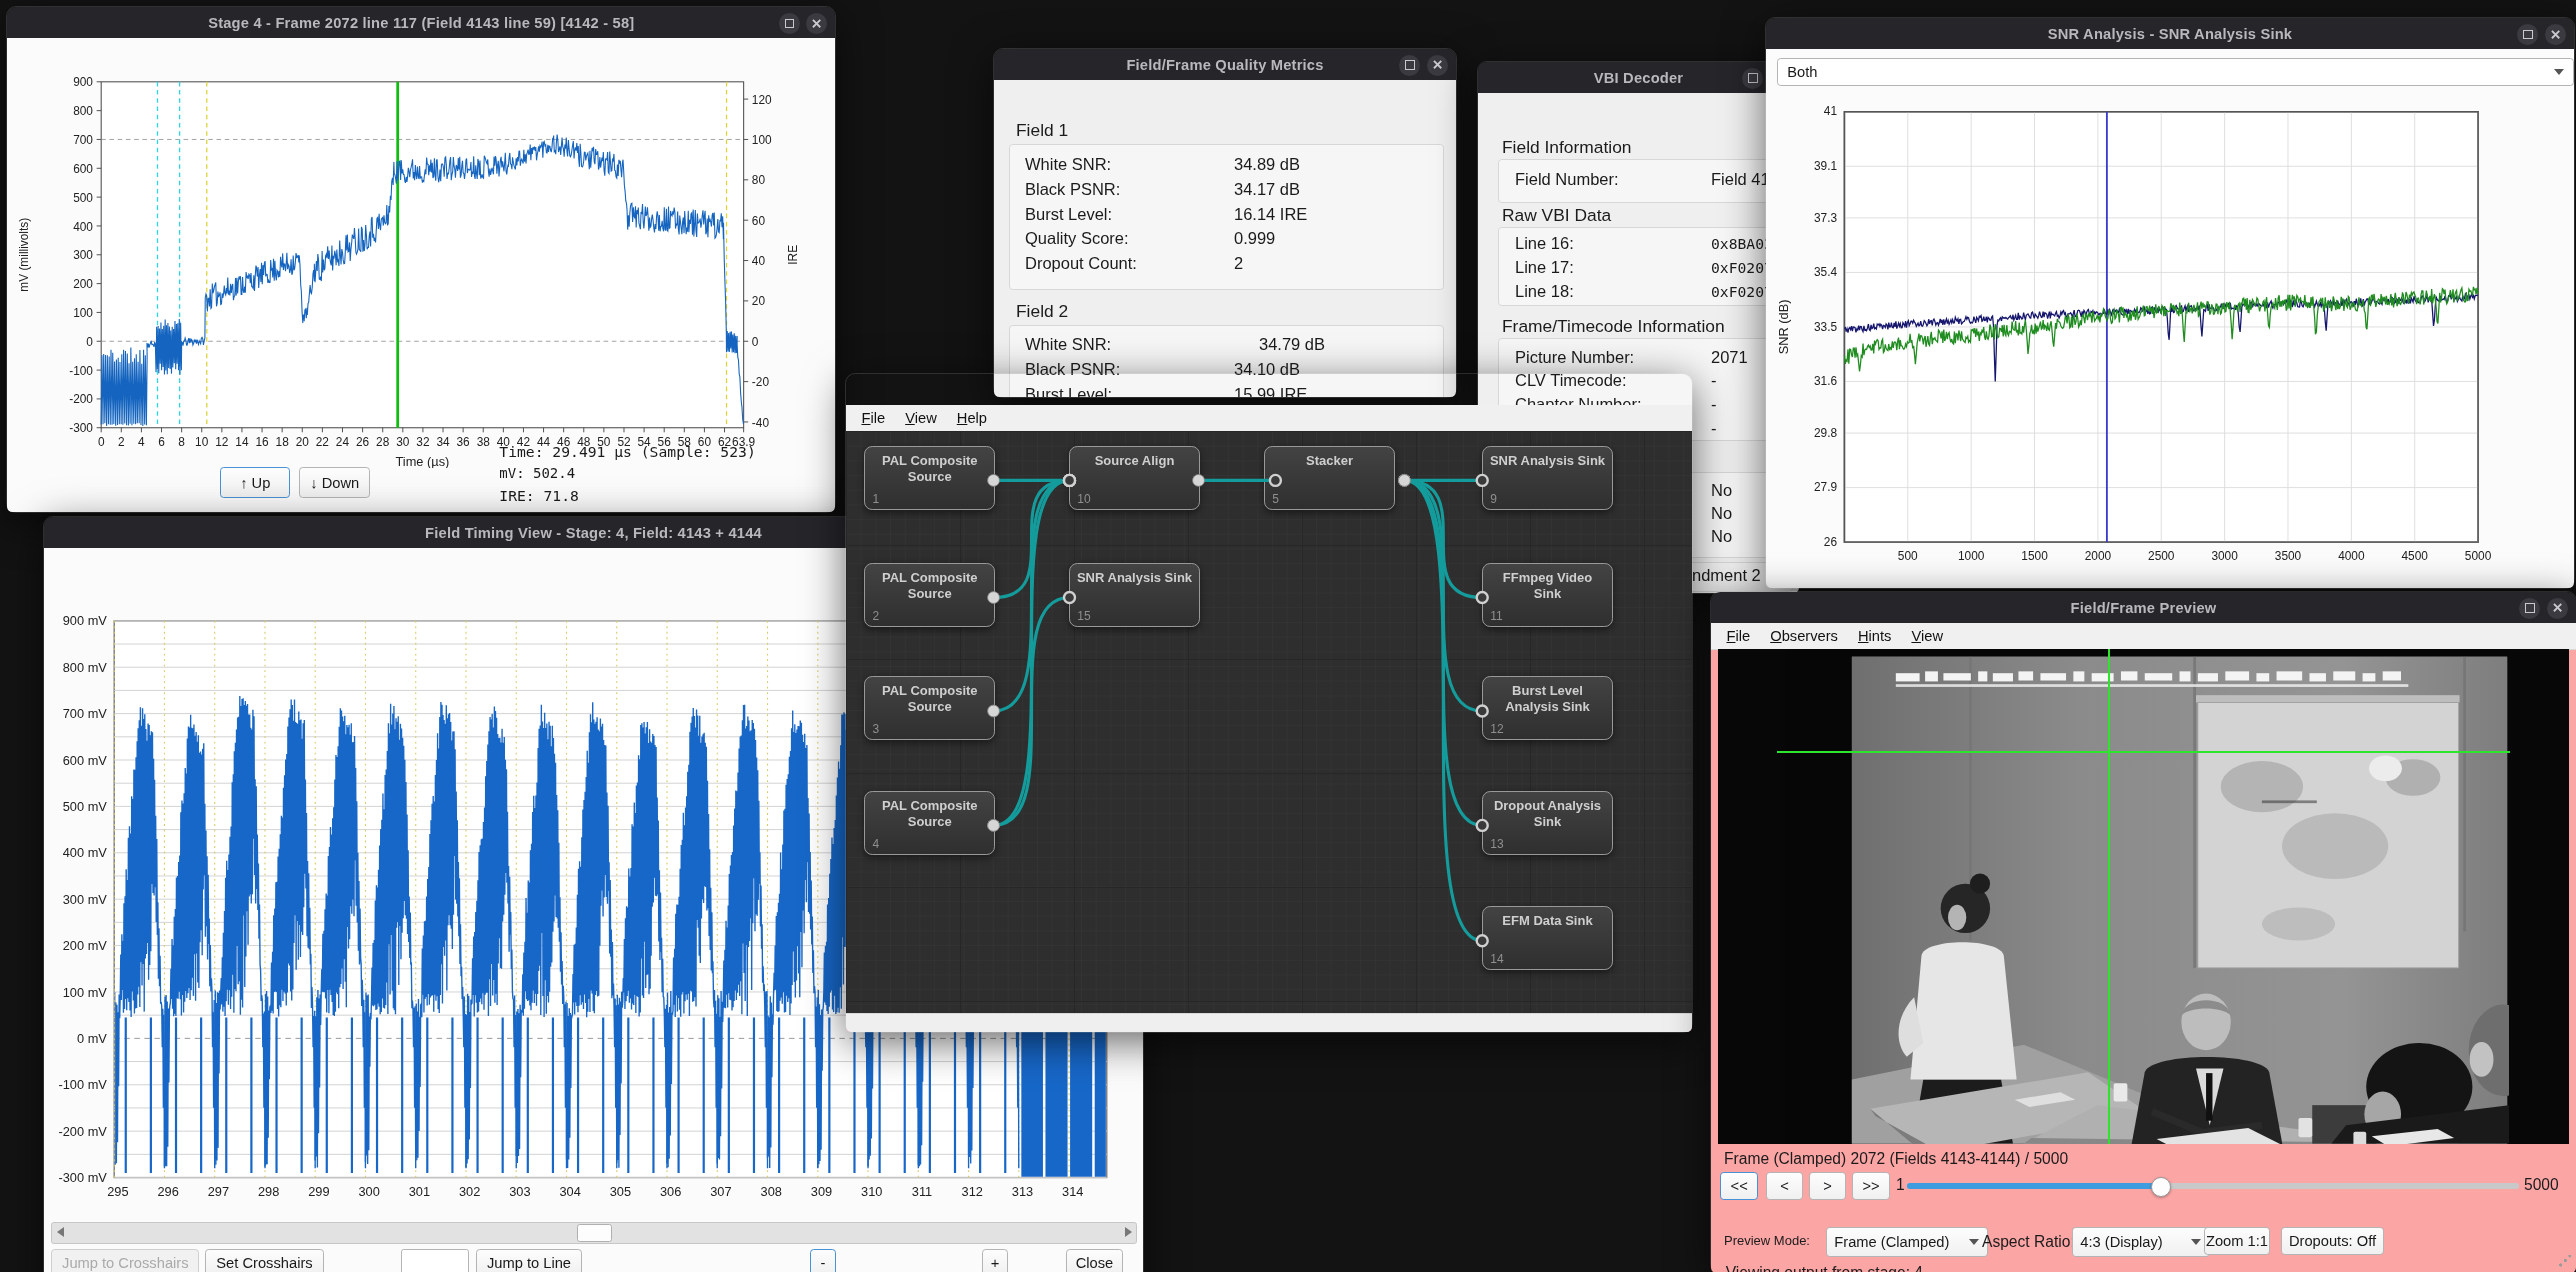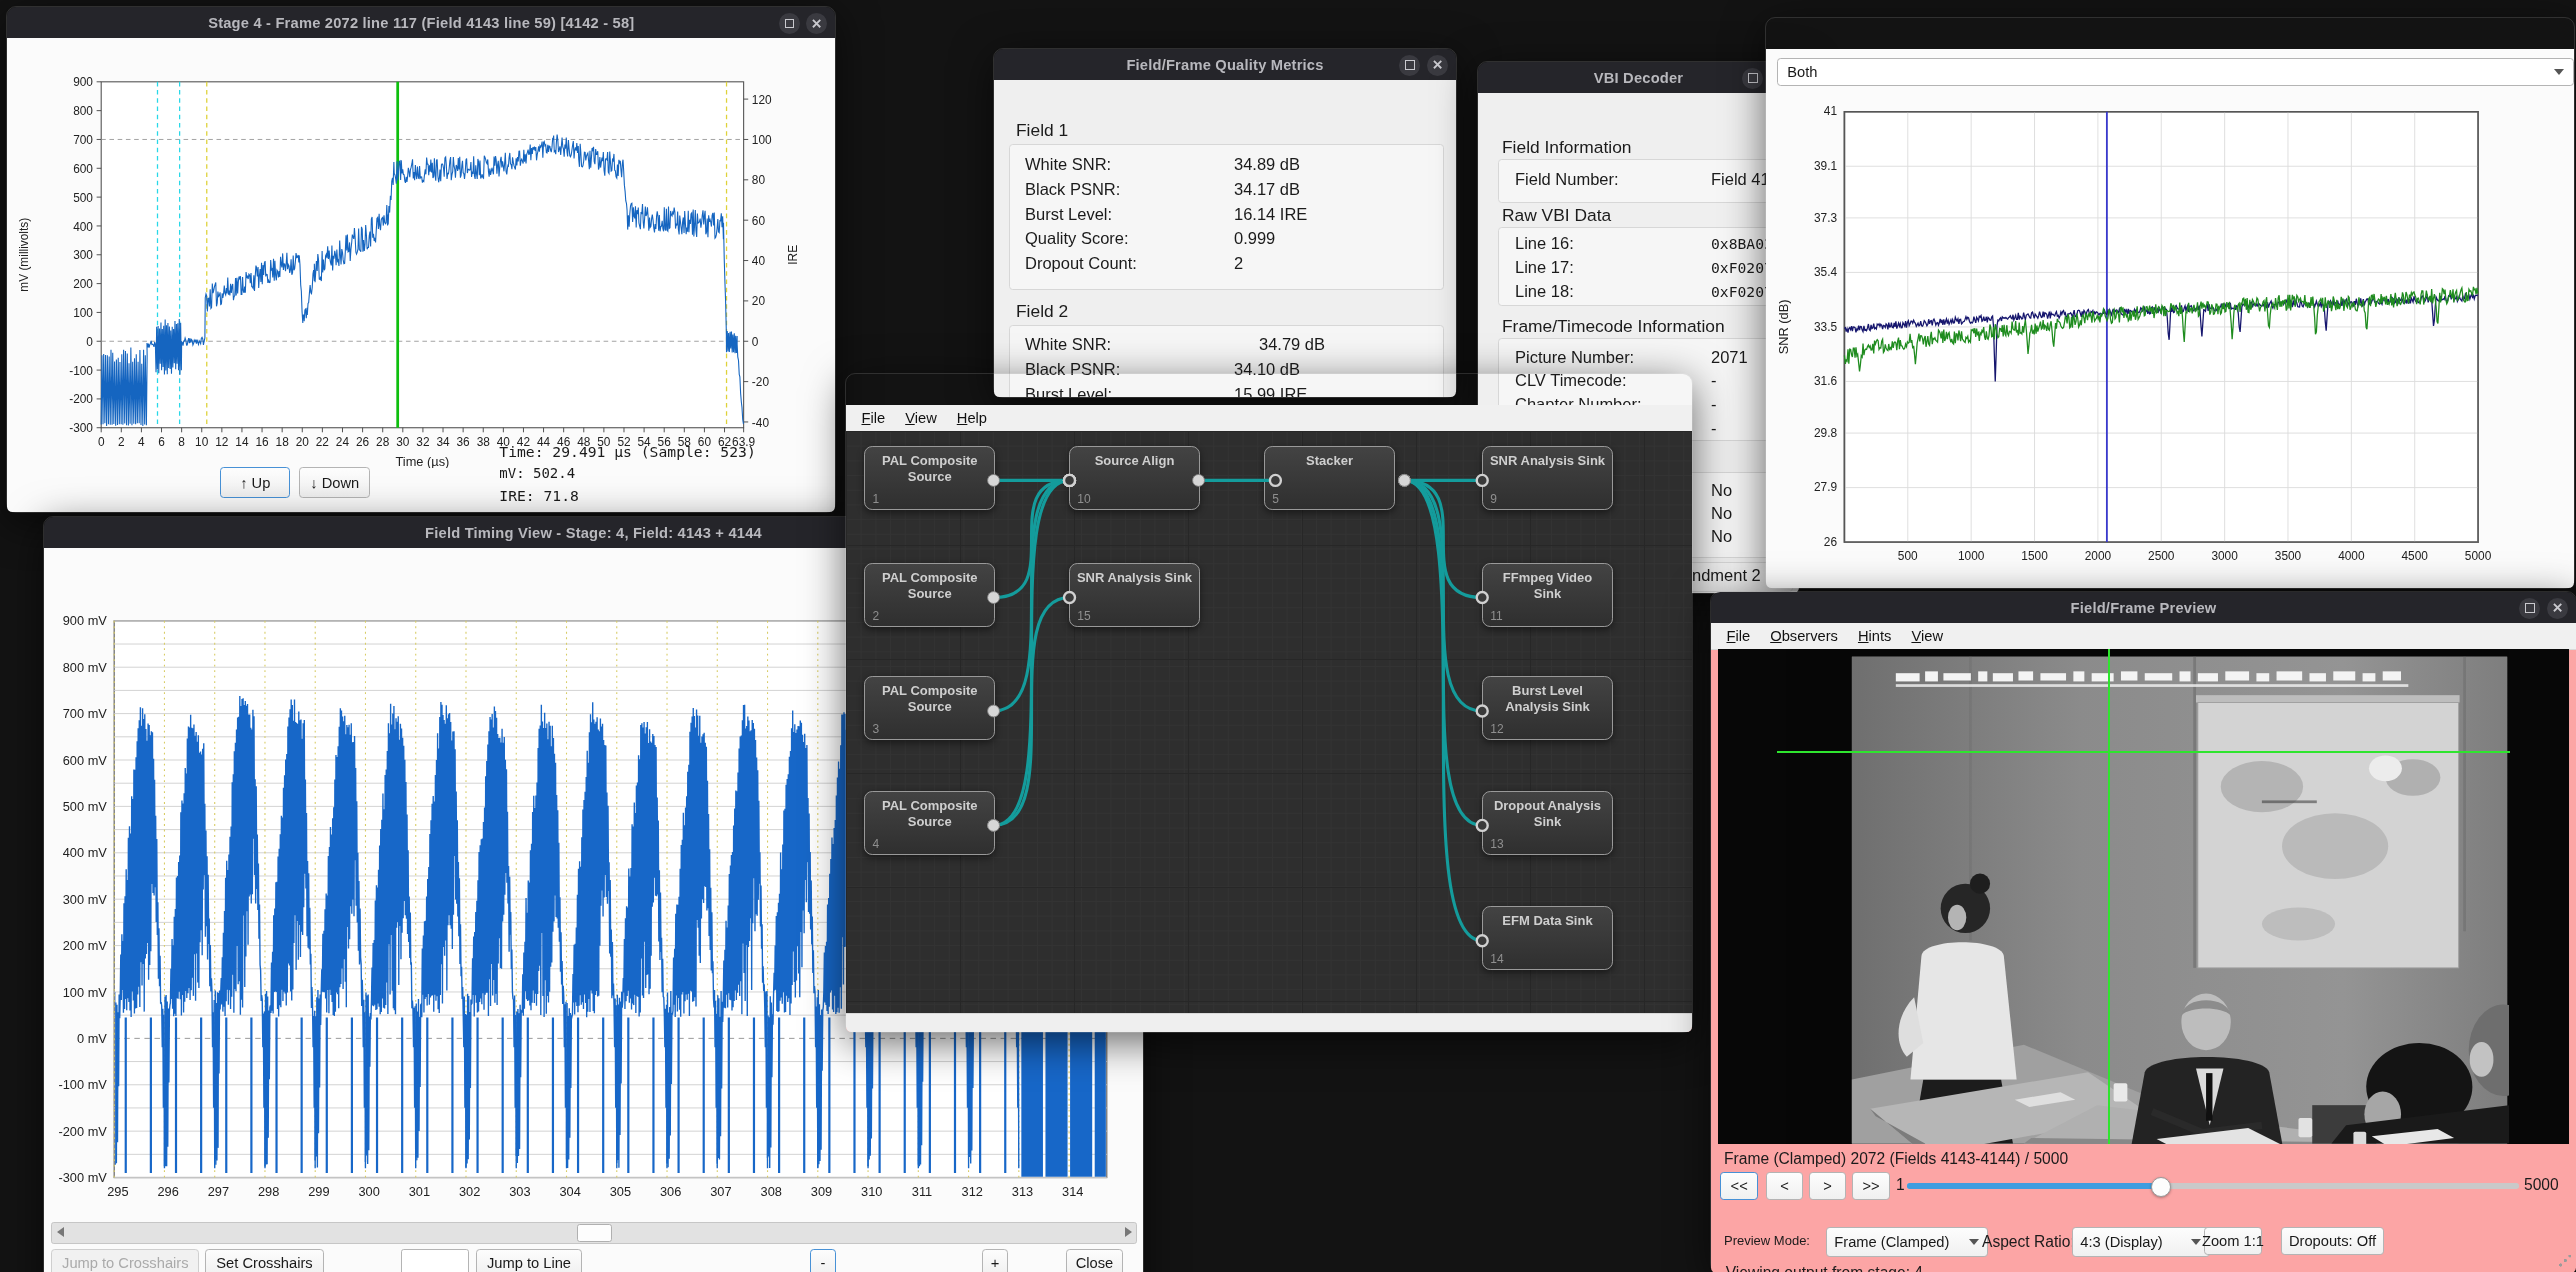--- a/index.html
+++ b/index.html
@@ -564,20 +564,33 @@
           <circle cx="610" cy="54" r="6.5" fill="#d6d6d6" stroke="#808080" stroke-width="1"></circle>
           <circle cx="695" cy="431" r="6" fill="#3a3a3a" stroke="#d0d0d0" stroke-width="2.6"></circle>
           <circle cx="610" cy="54" r="6.5" fill="#d6d6d6" stroke="#808080" stroke-width="1"></circle>
           <circle cx="695" cy="557" r="6" fill="#3a3a3a" stroke="#d0d0d0" stroke-width="2.6"></circle>
         </svg>
       <div class="abs" style="left:0;top:608px;width:846px;height:19px;background:#efefef;border-top:0.9px solid #d9d9d9"></div>
     </div>
   </section>
 
   <section class="win" id="win-snr" style="left:1766px;top:18.3px;width:808px;height:570px;z-index:25">
+    <div class="titlebar">
+      <span class="title">SNR Analysis - SNR Analysis Sink</span>
+      <span class="winbtns">
+        <span class="wbtn">
+            <span class="sq"></span>
+          </span>
+        <span class="wbtn">
+          <svg width="9.2" height="9.2" viewBox="0 0 10 10">
+              <path d="M1 1 L9 9 M9 1 L1 9" stroke="#c9c9ce" stroke-width="2"></path>
+            </svg>
+        </span>
+      </span>
+    </div>
     <div class="content white">
       <div class="btn combo" style="left:11px;top:9.2px;width:786px;height:26px;justify-content:flex-start;padding-left:9.2px;background:#fff">
         <span>Both</span>
         <span class="arrow abs" style="right:9.2px;top:9.2px"></span>
       </div>
       <svg id="snr-svg" class="abs" style="left:7.3px;top:46px" width="793" height="484" viewBox="0 0 866 528">
           <rect x="78" y="18" width="692" height="470" fill="#ffffff" stroke="#555" stroke-width="1.6"></rect>
           <line x1="147.2" y1="18" x2="147.2" y2="488" stroke="#dcdcdc"></line>
           <text x="147.2" y="508" text-anchor="middle" font-size="13" fill="#222">500</text>
           <line x1="216.4" y1="18" x2="216.4" y2="488" stroke="#dcdcdc"></line>
@@ -771,21 +784,21 @@
       <div class="lbl" style="left:13px;top:610px;font-size:13px">Preview Mode:</div>
       <div class="btn combo" style="left:115px;top:604px;width:145px;height:27.5px;justify-content:space-between;padding:0 7.3px">
         <span>Frame (Clamped)</span>
           <span class="arrow"></span>
       </div>
       <div class="lbl" style="left:271px;top:610px;font-size:15.6px">Aspect Ratio:</div>
       <div class="btn combo" style="left:361px;top:604px;width:121px;height:27.5px;justify-content:space-between;padding:0 7.3px">
         <span>4:3 (Display)</span>
           <span class="arrow"></span>
       </div>
-      <button class="btn" style="left:493px;top:604px;width:58px;height:27.5px">Zoom 1:1</button>
+      <button class="btn" style="left:493px;top:604px;width:66px;height:27.5px">Zoom 1:1</button>
       <button class="btn" style="left:570px;top:604px;width:103px;height:27.5px">Dropouts: Off</button>
 
       <div class="lbl" style="left:14.7px;top:641px;font-size:15.6px">Viewing output from stage: 4</div>
       <div class="grip"></div>
     </div>
   </section>
 </div>
 
 
 </body></html>

